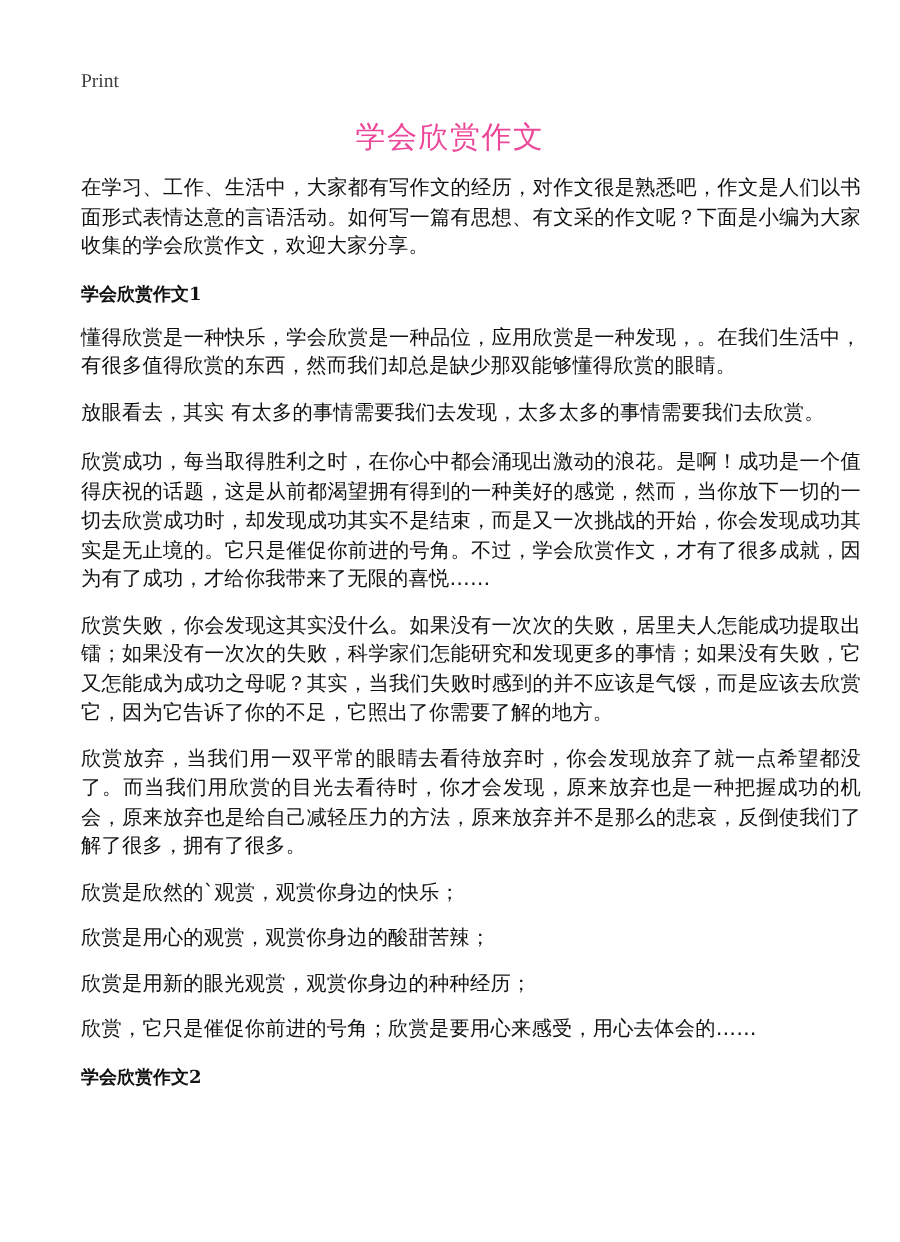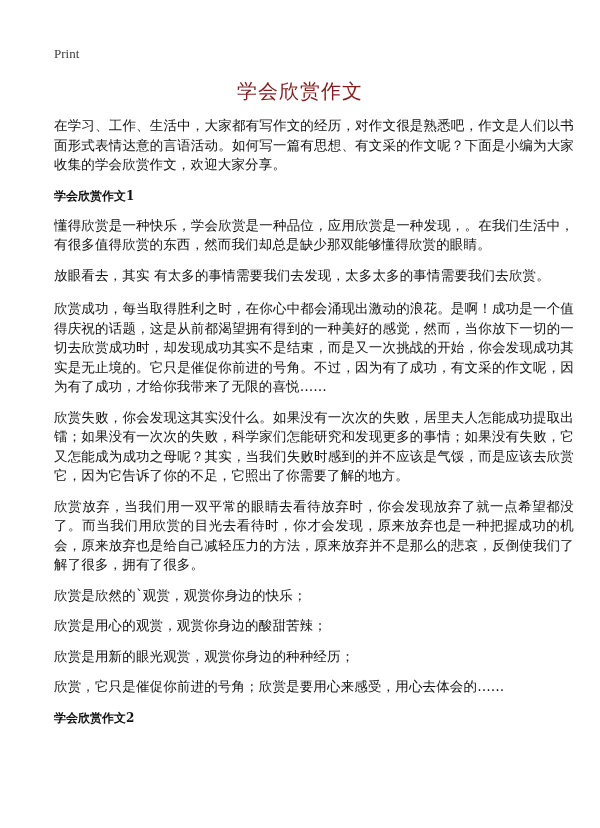--- a/index.html
+++ b/index.html
@@ -9,21 +9,21 @@
       font-family: "DejaVu Sans", "Liberation Sans", sans-serif;
     }
     .page { position: absolute; left: 0; top: 0; width: 600px; height: 828px; }
     .print-label {
       position: absolute; left: 54px; top: 46px;
       font-family: "Liberation Serif", "DejaVu Serif", serif;
       font-size: 13px; color: #404040;
     }
     .doc-title {
       position: absolute; left: 0; top: 78px; width: 600px; text-align: center;
-      font-size: 20px; font-weight: normal; color: #7f1d1d; letter-spacing: 1px;
+      font-size: 20px; font-weight: normal; color: #ec4899; letter-spacing: 1px;
     }
     .content { position: absolute; left: 54px; top: 116px; width: 520px; }
     .subtitle { font-size: 13.5px; line-height: 20px; margin: 0 0 11px 0; }
     .para {
       font-size: 13.5px; line-height: 19.5px; margin: 0 0 11px 0;
       text-align: justify; letter-spacing: 0.15px;
     }
     .section-heading {
       font-size: 12px; font-weight: bold; line-height: 20px; margin: 0 0 10px 0;
       font-family: "DejaVu Serif", "Liberation Serif", serif;
@@ -36,21 +36,21 @@
   <div class="print-label">Print</div>
   <div class="doc-title">学会欣赏作文</div>
 
   <div class="content">
     <p class="para">在学习、工作、生活中，大家都有写作文的经历，对作文很是熟悉吧，作文是人们以书面形式表情达意的言语活动。如何写一篇有思想、有文采的作文呢？下面是小编为大家收集的学会欣赏作文，欢迎大家分享。</p>
 
     <div>
       <p class="section-heading">学会欣赏作文1</p>
       <p class="para">懂得欣赏是一种快乐，学会欣赏是一种品位，应用欣赏是一种发现，。在我们生活中，有很多值得欣赏的东西，然而我们却总是缺少那双能够懂得欣赏的眼睛。</p>
       <p class="para" style="margin-bottom:14px">放眼看去，其实 有太多的事情需要我们去发现，太多太多的事情需要我们去欣赏。</p>
-      <p class="para">欣赏成功，每当取得胜利之时，在你心中都会涌现出激动的浪花。是啊！成功是一个值得庆祝的话题，这是从前都渴望拥有得到的一种美好的感觉，然而，当你放下一切的一切去欣赏成功时，却发现成功其实不是结束，而是又一次挑战的开始，你会发现成功其实是无止境的。它只是催促你前进的号角。不过，因为有了成功，有文采的作文呢，因为有了成功，才给你我带来了无限的喜悦……</p>
+      <p class="para">欣赏成功，每当取得胜利之时，在你心中都会涌现出激动的浪花。是啊！成功是一个值得庆祝的话题，这是从前都渴望拥有得到的一种美好的感觉，然而，当你放下一切的一切去欣赏成功时，却发现成功其实不是结束，而是又一次挑战的开始，你会发现成功其实是无止境的。它只是催促你前进的号角。不过，学会欣赏作文，才有了很多成就，因为有了成功，才给你我带来了无限的喜悦……</p>
       <p class="para">欣赏失败，你会发现这其实没什么。如果没有一次次的失败，居里夫人怎能成功提取出镭；如果没有一次次的失败，科学家们怎能研究和发现更多的事情；如果没有失败，它又怎能成为成功之母呢？其实，当我们失败时感到的并不应该是气馁，而是应该去欣赏它，因为它告诉了你的不足，它照出了你需要了解的地方。</p>
       <p class="para">欣赏放弃，当我们用一双平常的眼睛去看待放弃时，你会发现放弃了就一点希望都没了。而当我们用欣赏的目光去看待时，你才会发现，原来放弃也是一种把握成功的机会，原来放弃也是给自己减轻压力的方法，原来放弃并不是那么的悲哀，反倒使我们了解了很多，拥有了很多。</p>
       <p class="para">欣赏是欣然的`观赏，观赏你身边的快乐；</p>
       <p class="para">欣赏是用心的观赏，观赏你身边的酸甜苦辣；</p>
       <p class="para">欣赏是用新的眼光观赏，观赏你身边的种种经历；</p>
       <p class="para">欣赏，它只是催促你前进的号角；欣赏是要用心来感受，用心去体会的……</p>
     </div>
 
     <div>
       <p class="section-heading">学会欣赏作文2</p>

